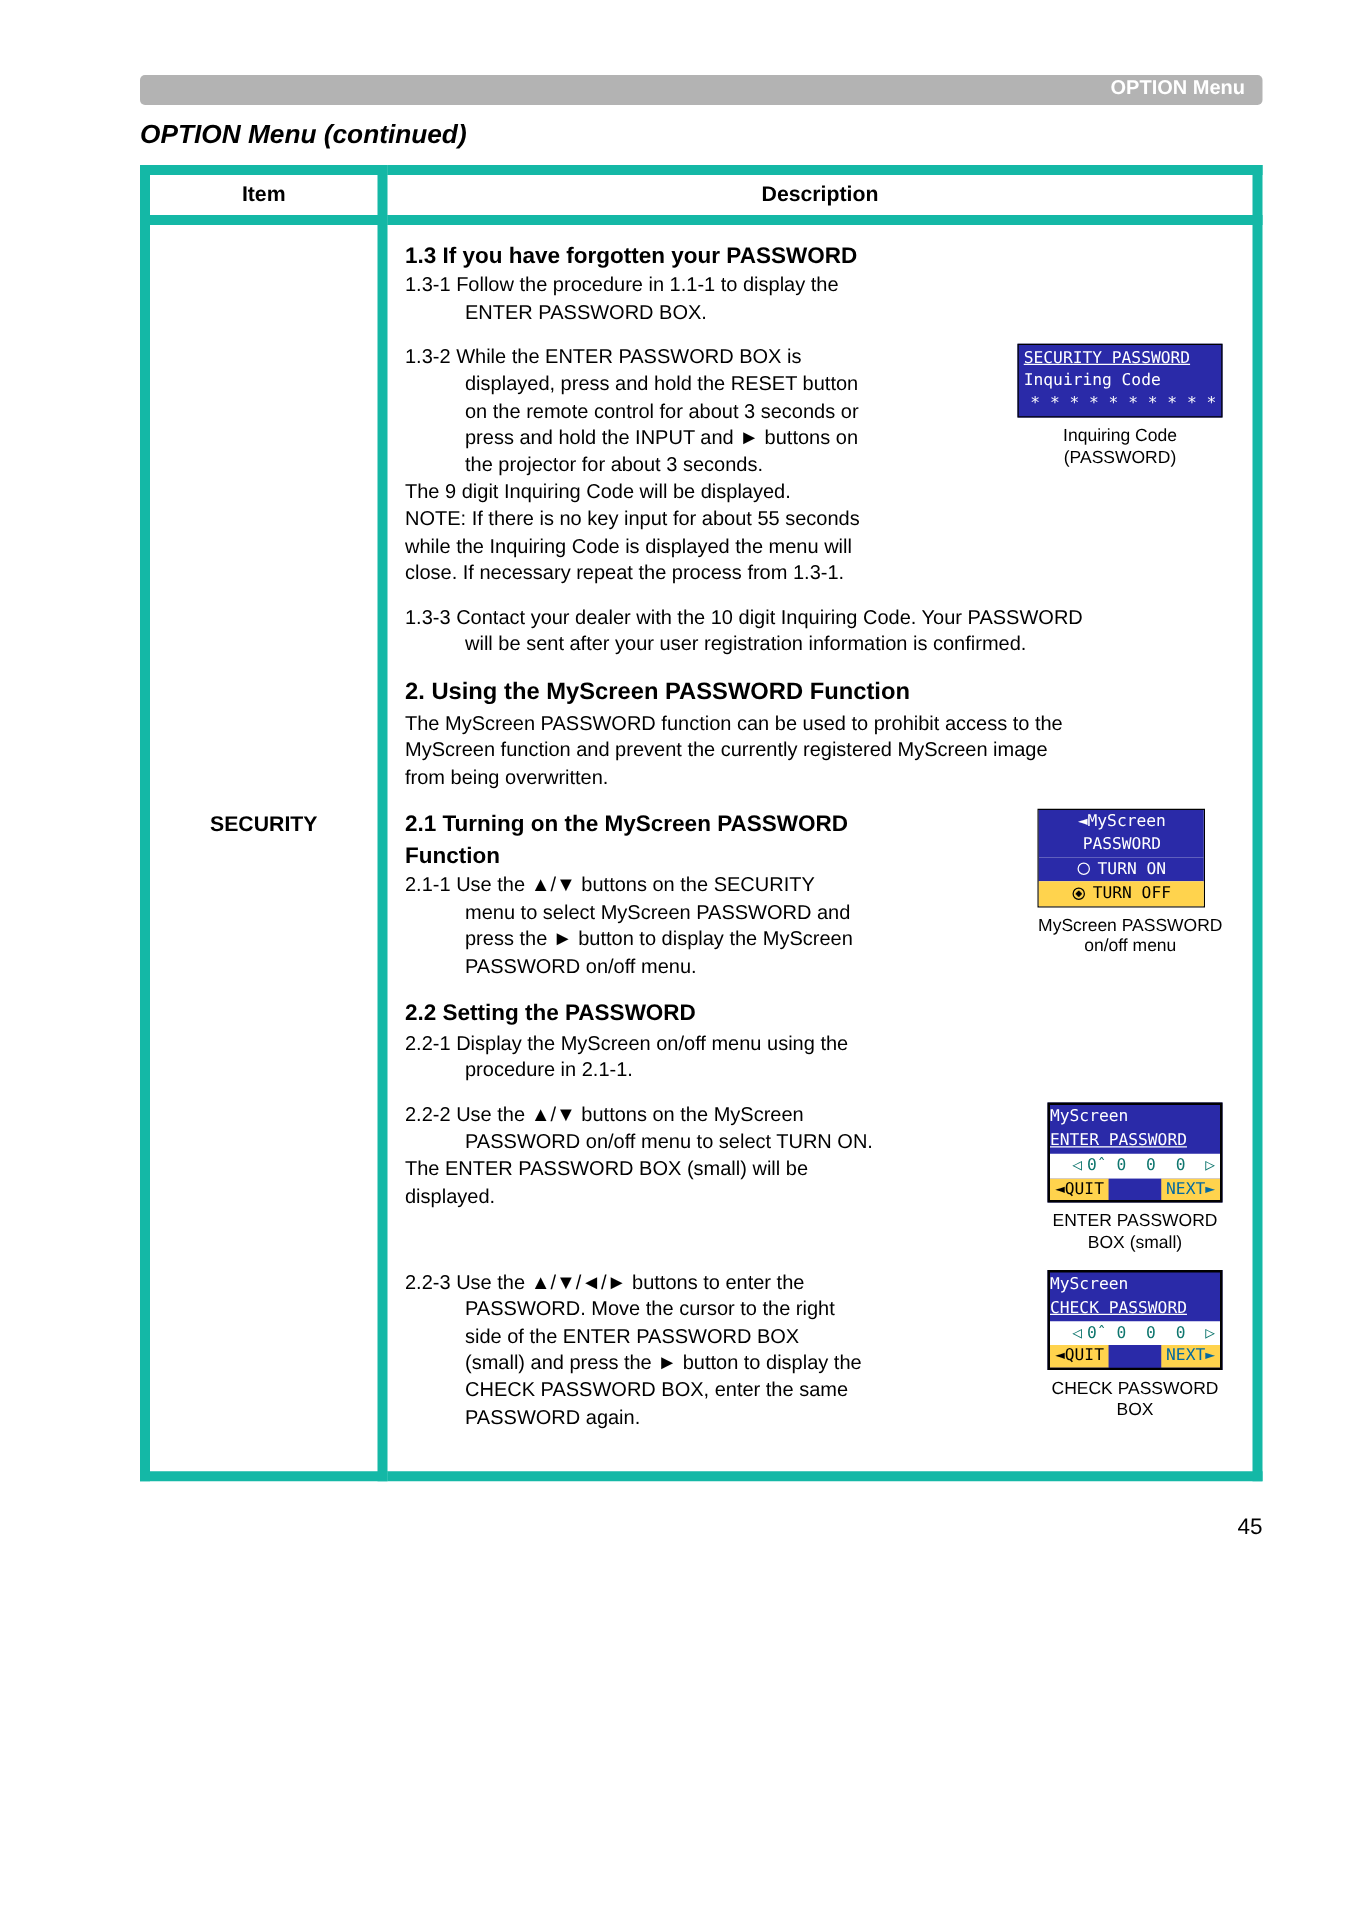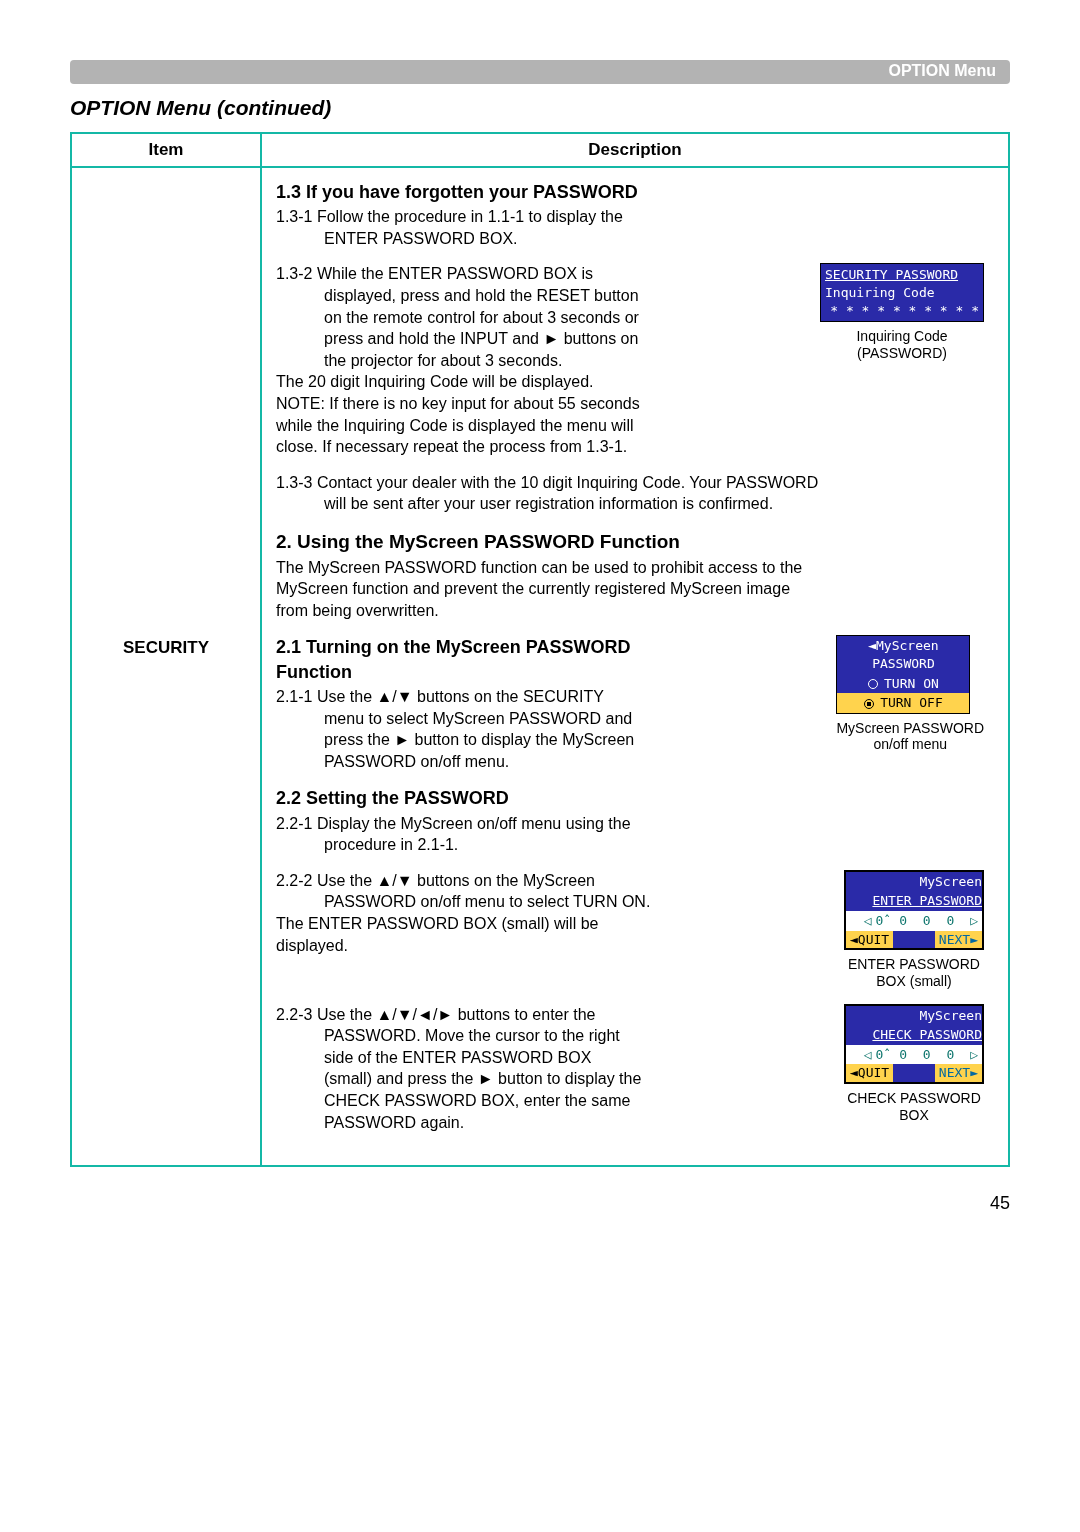--- a/index.html
+++ b/index.html
@@ -5,20 +5,21 @@
   * { box-sizing: border-box; }
   body {
     margin: 0;
     font-family: Arial, Helvetica, sans-serif;
     background: #fff;
     color: #000;
     width: 1080px;
   }
   .page {
     padding: 60px 70px 40px 70px;
+    margin-left: 42px;
   }
   .header-band {
     height: 24px;
     background: #b3b3b3;
     border-radius: 4px;
     margin-bottom: 12px;
     position: relative;
   }
   .header-band .right-label {
     position: absolute;
@@ -32,21 +33,21 @@
     font-style: italic;
     font-weight: bold;
     font-size: 21px;
     margin: 8px 0 12px 0;
   }
   table.main {
     border-collapse: collapse;
     width: 100%;
   }
   table.main th, table.main td {
-    border: 2px solid #14b8a6;
+    border: 8px solid #14b8a6;
     vertical-align: top;
   }
   table.main th {
     text-align: center;
     font-weight: bold;
     font-size: 17px;
     padding: 6px 4px;
   }
   .col-item { width: 190px; }
   .item-cell {
@@ -95,21 +96,21 @@
   .radio.unsel { background:#2a2aa8; }
 
   .osd-pw {
     font-family: monospace;
     font-size: 13px;
     width: 140px;
     border: 2px solid #000;
     background: #2a2aa8;
     color: #fff;
   }
-  .osd-pw .t { text-align:right; padding:1px 0; }
+  .osd-pw .t { text-align:left; padding:1px 0; }
   .osd-pw .digits { background:#fff; color:#0f766e; text-align:right; padding:1px 0; letter-spacing: 4px; }
   .osd-pw .bar { display:flex; }
   .osd-pw .bar .q { background:#ffd34d; color:#000; padding:0 4px; }
   .osd-pw .bar .gap { flex:1; background:#2a2aa8; }
   .osd-pw .bar .n { background:#ffd34d; color:#0369a1; padding:0 4px; }
 
   .page-num { text-align: right; font-size: 18px; margin-top: 26px; }
 </style>
 </head>
 <body>
@@ -139,21 +140,21 @@
           <span class="indent">ENTER PASSWORD BOX.</span>
         </div>
 
         <div class="row block">
           <div class="text">
             <span>1.3-2 While the ENTER PASSWORD BOX is</span><br>
             <span class="indent">displayed, press and hold the RESET button</span>
             <span class="indent">on the remote control for about 3 seconds or</span>
             <span class="indent">press and hold the INPUT and ► buttons on</span>
             <span class="indent">the projector for about 3 seconds.</span>
-            <span>The 20 digit Inquiring Code will be displayed.</span><br>
+            <span>The 9 digit Inquiring Code will be displayed.</span><br>
             <span>NOTE: If there is no key input for about 55 seconds</span><br>
             <span>while the Inquiring Code is displayed the menu will</span><br>
             <span>close. If necessary repeat the process from 1.3-1.</span>
           </div>
           <div class="fig">
             <div class="osd-blue">
               <div style="text-decoration:underline">SECURITY PASSWORD</div>
               <div>Inquiring Code</div>
               <div style="text-align:right">* *  * * * *  * * * *</div>
             </div>

